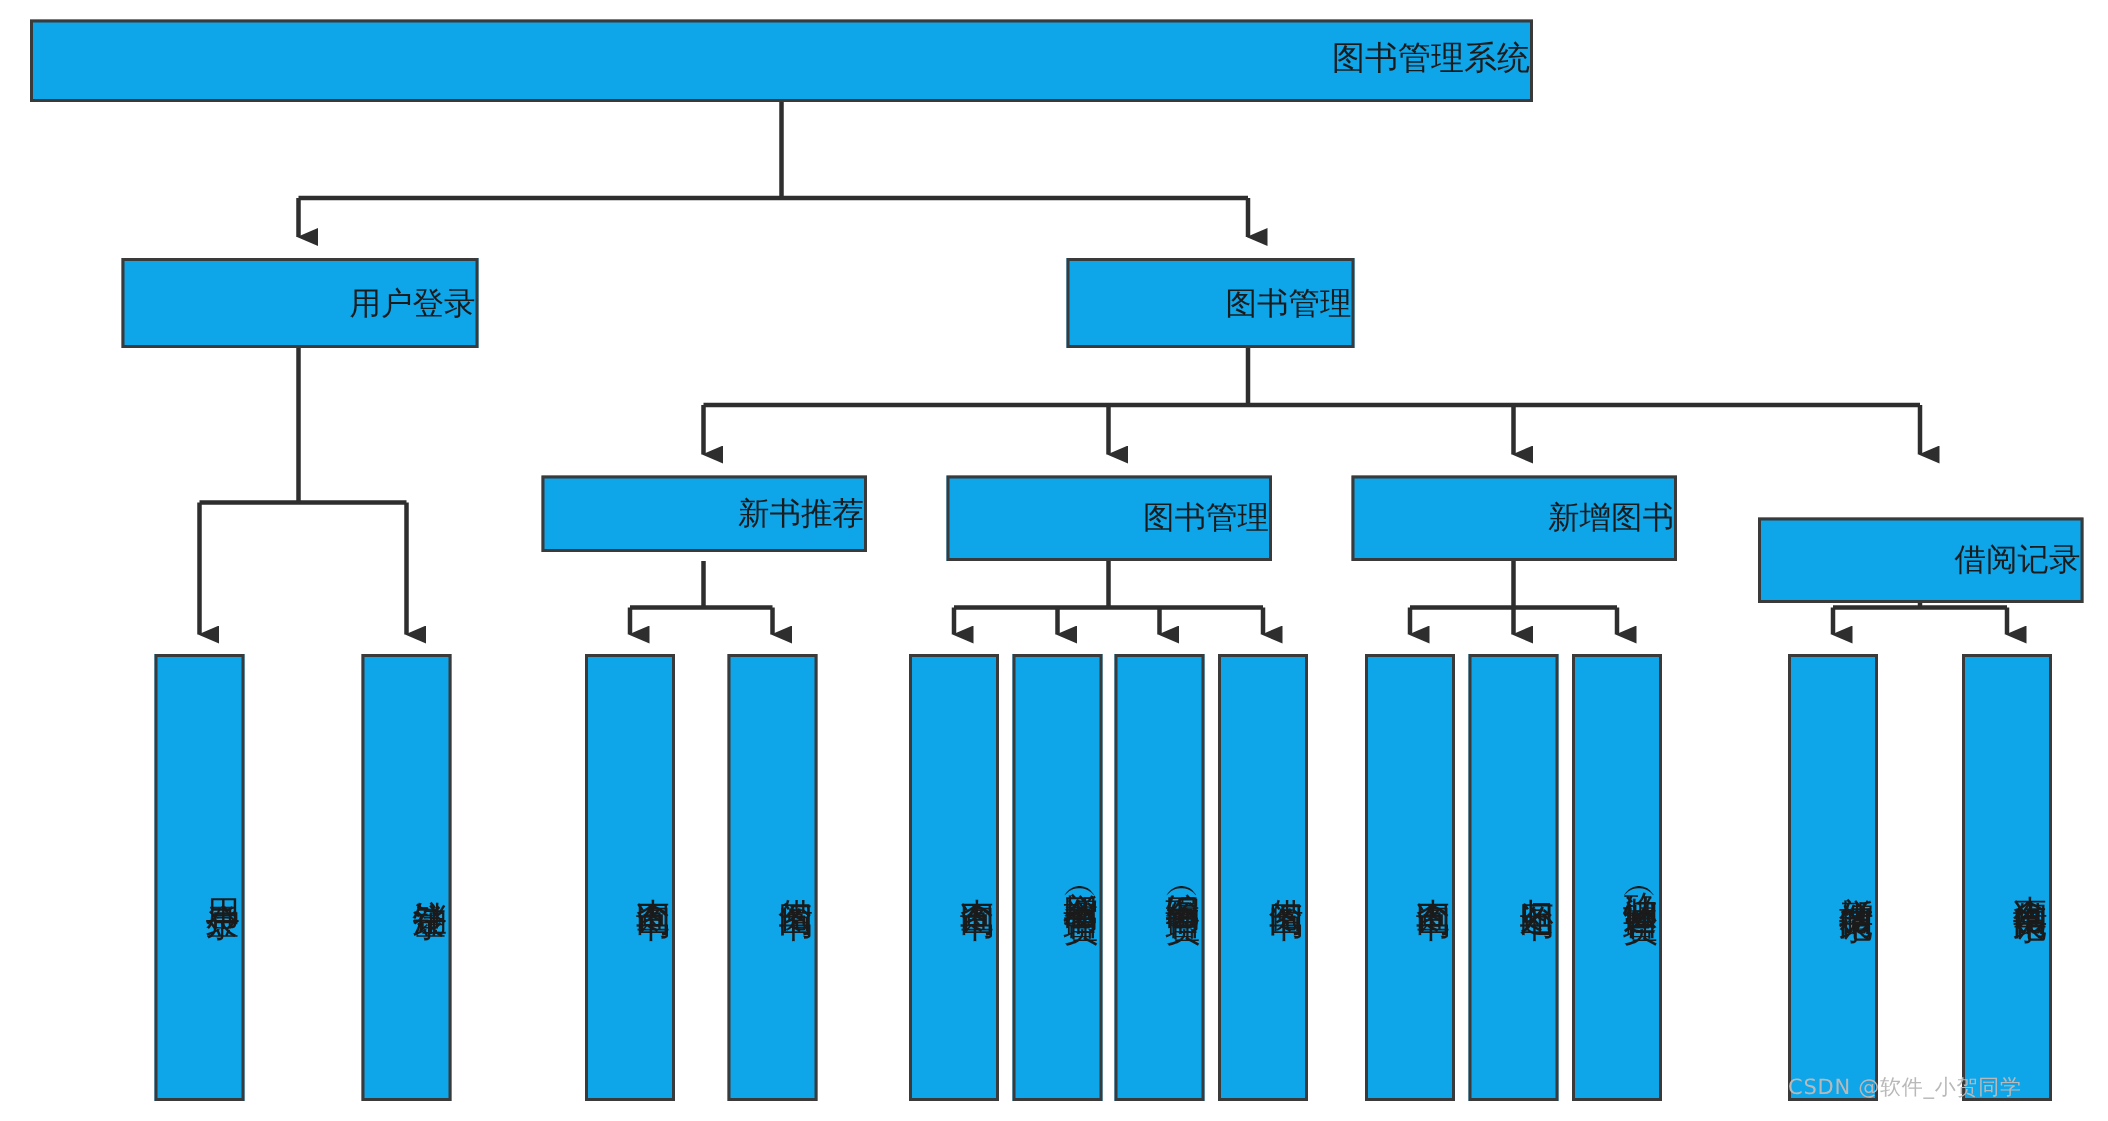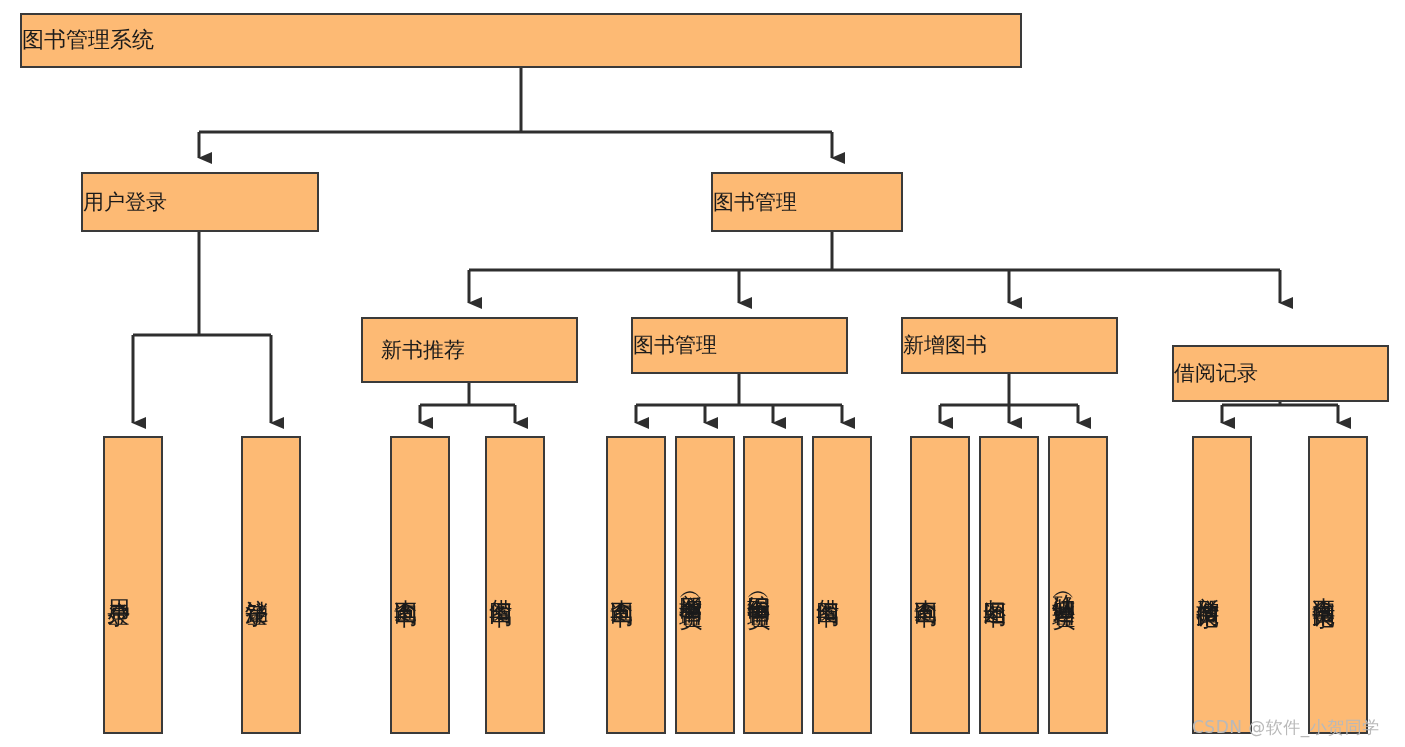--- a/index.html
+++ b/index.html
@@ -22,25 +22,25 @@
     position: absolute;
     left: 0;
     top: 0;
     width: 1405px;
     height: 747px;
     pointer-events: none;
   }
   .node {
     position: absolute;
     box-sizing: border-box;
-    background: #fdba74;
+    background: #0ea5e9;
     border: 2px solid #3a3a3a;
     display: flex;
     align-items: center;
-    justify-content: flex-start;
+    justify-content: flex-end;
     color: #1b1b1b;
   }
   .node .label {
     display: block;
     text-align: center;
     line-height: 1.28;
     white-space: nowrap;
   }
   .node.root .label   { font-size: 22px; }
   .node.branch .label { font-size: 21px; }
@@ -51,21 +51,21 @@
     writing-mode: vertical-rl;
     text-orientation: upright;
     font-size: 23px;
     letter-spacing: 2px;
     line-height: 1.18;
     white-space: normal;
     max-height: 268px;
   }
   .watermark {
     position: absolute;
-    font-size: 17px;
+    font-size: 14px;
     color: #b9b9b9;
     white-space: nowrap;
     letter-spacing: 0.5px;
   }
 </style>
 </head>
 <body>
 
 <div id="canvas">
 
@@ -123,21 +123,21 @@
     <span class="label">图书管理系统</span>
   </div>
 
   <div class="node branch" style="left:81px; top:172px; width:238px; height:60px;">
     <span class="label">用户登录</span>
   </div>
   <div class="node branch" style="left:711px; top:172px; width:192px; height:60px;">
     <span class="label">图书管理</span>
   </div>
 
-  <div class="node branch" style="left:361px; top:317px; width:217px; height:66px;padding-left:18px;">
+  <div class="node branch" style="left:361px; top:317px; width:217px; height:51px;padding-left:18px;">
     <span class="label">新书推荐</span>
   </div>
   <div class="node branch" style="left:631px; top:317px; width:217px; height:57px;">
     <span class="label">图书管理</span>
   </div>
   <div class="node branch" style="left:901px; top:317px; width:217px; height:57px;">
     <span class="label">新增图书</span>
   </div>
   <div class="node branch" style="left:1172px; top:317px; width:217px; height:57px;margin-top:28px;">
     <span class="label">借阅记录</span>

